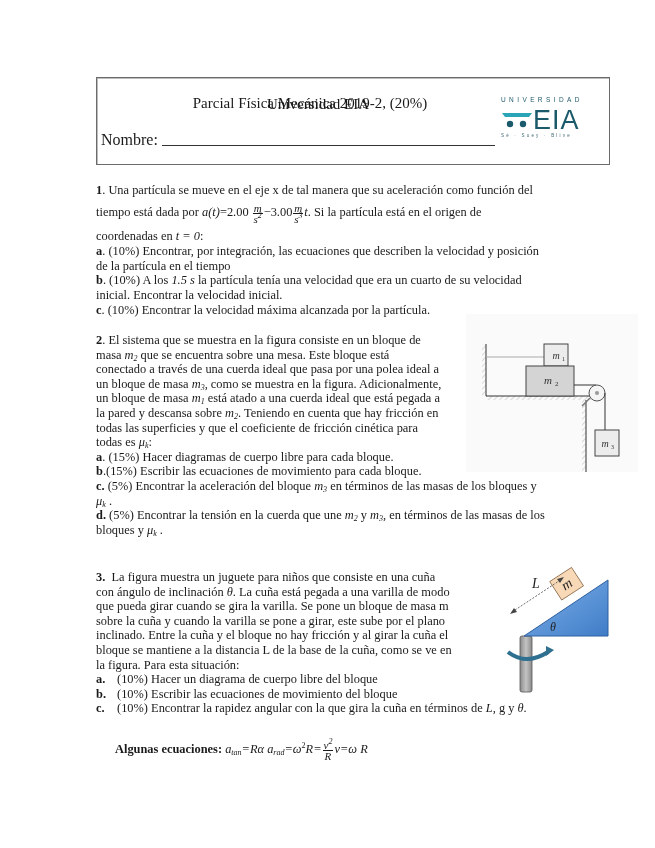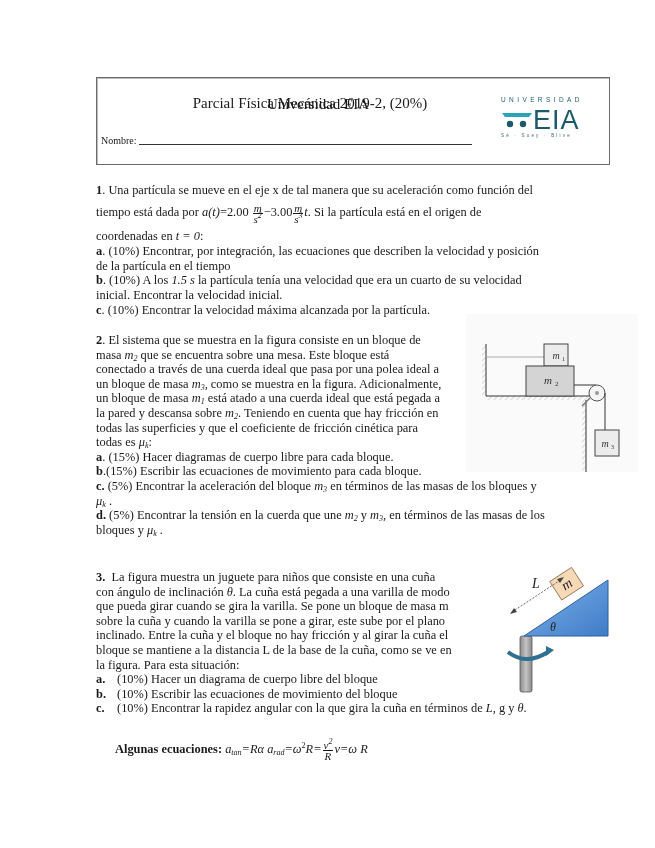--- a/index.html
+++ b/index.html
@@ -32,21 +32,21 @@
   #fig3 { left: 484px; top: 564px; width: 136px; height: 132px; }
 </style>
 </head>
 <body>
 
 <div id="header-box" class="abs"></div>
 
 <div class="abs hdr-title" style="left:96px; top:96px; width:400px; padding-left:44px; box-sizing:border-box;">Universidad EIA</div>
 <div class="abs hdr-title" style="left:180px; top:95px; width:260px;">Parcial Física Mecánica 2019-2, (20%)</div>
 
-<div class="abs" style="left:101px; top:131px; font-size:10px; line-height:17px;">
+<div class="abs" style="left:101px; top:131px; font-size:16px; line-height:17px;">
   <span>Nombre:</span>
   <span style="display:inline-block; width:333px; border-bottom:1px solid #333; height:13px; vertical-align:-1px;"></span>
 </div>
 
 <div id="logo" class="abs">
   <div class="logo-top">UNIVERSIDAD</div>
   <div style="display:flex; align-items:center; margin-top:4px;">
     <svg width="32" height="22" viewBox="0 0 32 22">
       <path d="M1 4 L31 4 L28 8 L4 8 Z" fill="#2aa5b8"></path>
       <circle cx="9" cy="15" r="3.2" fill="#1b5a6b"></circle>

